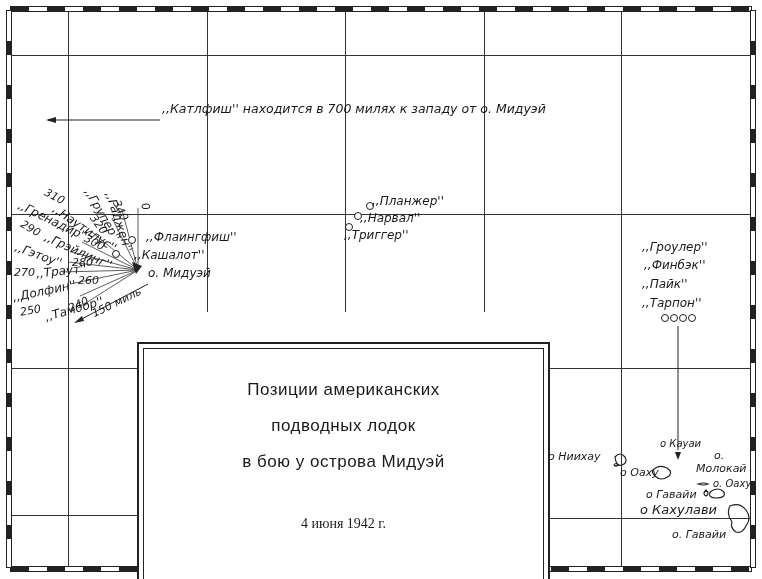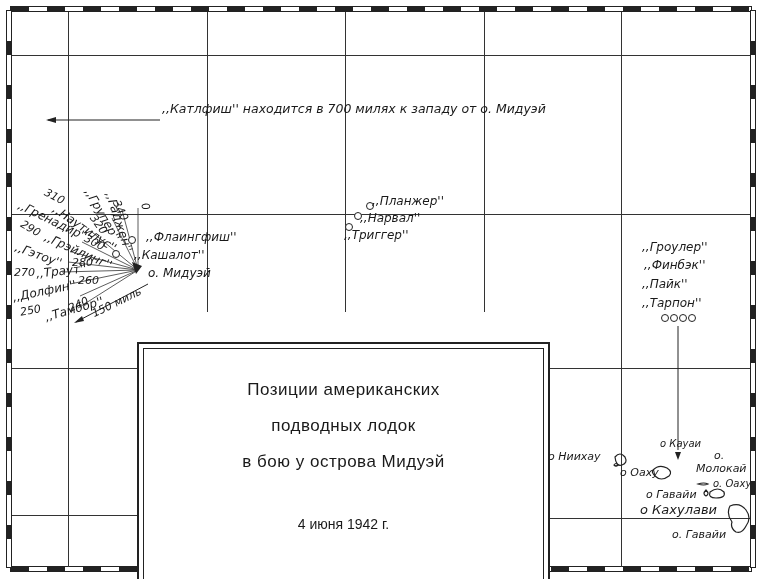--- a/index.html
+++ b/index.html
@@ -13,21 +13,21 @@
   .scale-left{left:6px}
   .scale-right{left:750px}
   .vline{position:absolute;width:1px;background:#333;}
   .hline{position:absolute;height:1px;background:#333;}
   .lbl{position:absolute;font-style:italic;font-size:12px;white-space:nowrap;font-family:"DejaVu Sans",sans-serif;}
   .num{position:absolute;font-style:italic;font-size:11px;white-space:nowrap;}
   .sub{position:absolute;width:6px;height:6px;border:1.2px solid #222;border-radius:50%;background:#fff;}
   .title-box{position:absolute;left:137px;top:312px;width:409px;height:240px;border:2px solid #222;background:#fff;margin-top:30px;}
   .title-box-inner{position:absolute;left:4px;top:4px;right:4px;bottom:4px;border:1px solid #222;}
   .title-line{position:absolute;left:0;right:0;text-align:center;font-size:17px;font-family:"Liberation Sans",sans-serif;letter-spacing:0.5px;}
-  .date-line{position:absolute;left:0;right:0;text-align:center;font-size:14px;font-family:Liberation Sans, sans-serif;}
+  .date-line{position:absolute;left:0;right:0;text-align:center;font-size:14px;font-family:Liberation Serif, serif;}
   svg{position:absolute;left:0;top:0;}
 </style>
 </head>
 <body>
 
 <div>
   <div class="scale-top"></div>
   <div class="scale-bottom"></div>
   <div class="scale-left"></div>
   <div class="scale-right"></div>

